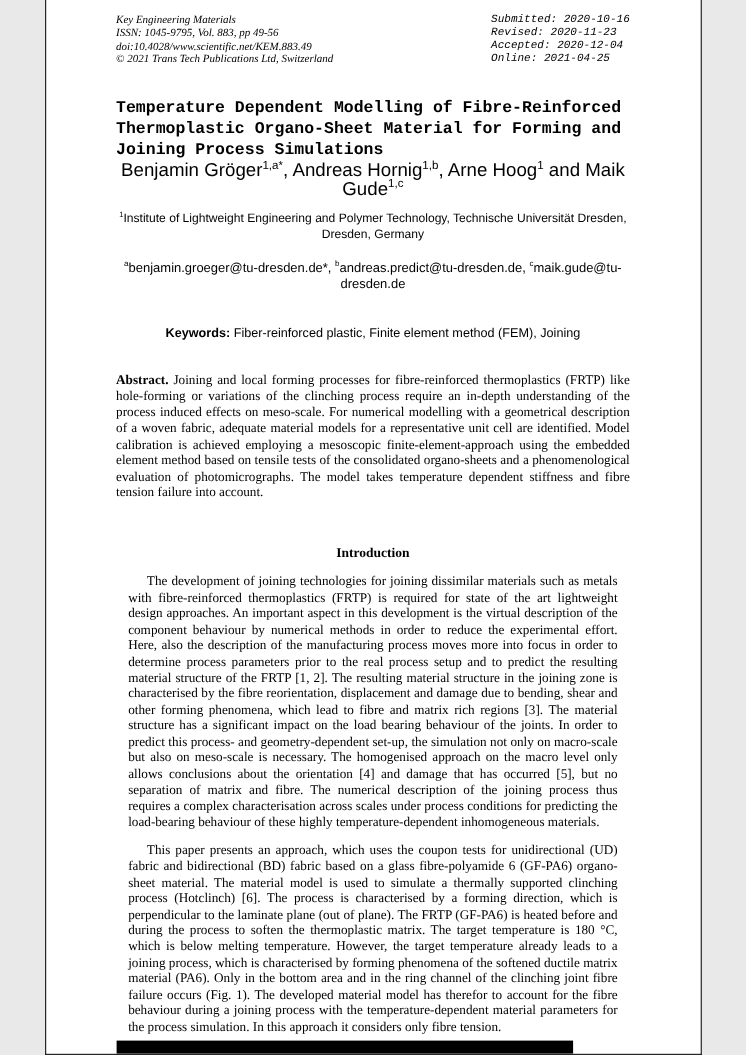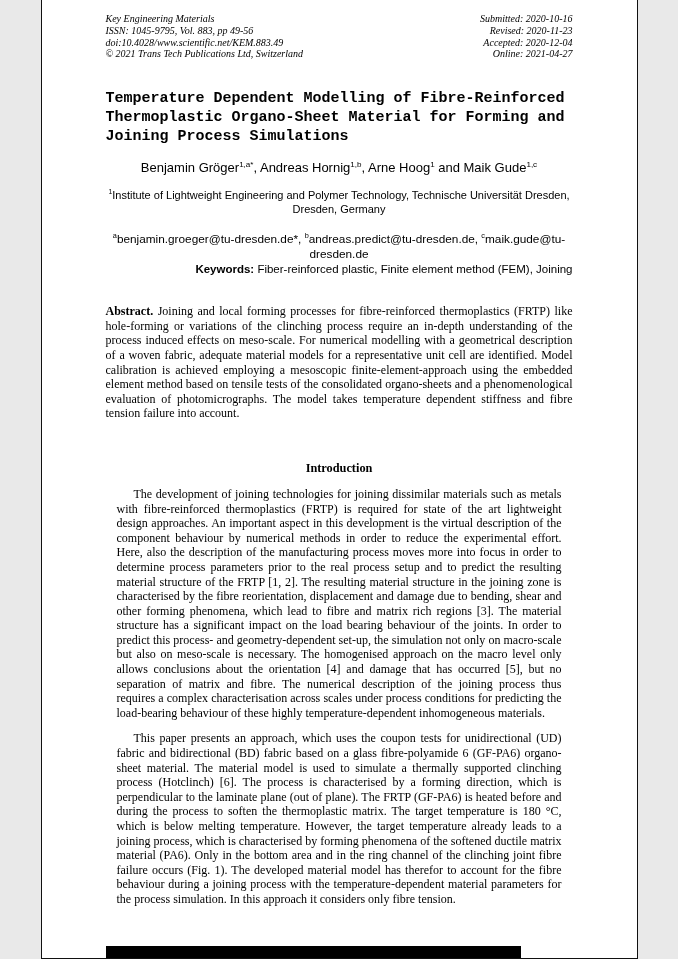--- a/index.html
+++ b/index.html
@@ -24,36 +24,35 @@
   }
   
   .jheader {
     display: flex;
     justify-content: space-between;
     font-style: italic;
     font-size: 10px;
     line-height: 11.8px;
     font-family: "Liberation Serif", serif;
   }
-  .jheader-right { text-align: right; }
+  .jheader-right { text-align: left; font-family: Liberation Mono, monospace; }
   
   .title {
     margin: 29px auto 0 auto;
     text-align: left;
     font-family: Liberation Mono, monospace;
     font-weight: bold;
     font-size: 15px;
     line-height: 19px;
     max-width: 520px;
   }
   .authors {
-    margin-top: 13px;
     text-align: center;
     font-family: "Liberation Sans", sans-serif;
-    font-size: 13px;
+    font-size: 17px;
     line-height: 17px;
   }
   .affiliation {
     margin: 12px auto 0 auto;
     text-align: center;
     font-family: "Liberation Sans", sans-serif;
     font-size: 11px;
     line-height: 14px;
     max-width: 500px;
   }
@@ -64,24 +63,25 @@
     font-size: 11.8px;
     line-height: 15px;
   }
   sup {
     font-size: 0.62em;
     line-height: 0;
     vertical-align: super;
   }
   
   .keywords {
+    margin-top: 30px;
     font-family: "Liberation Sans", sans-serif;
     font-size: 11.5px;
     line-height: 15px;
-    text-align: right;
+    text-align: center;
   }
   .keywords .label { font-weight: bold; }
   
   .abstract {
     margin: 27px 0 0 0;
     font-size: 12px;
     line-height: 14.6px;
     text-align: justify;
   }
   .abstract .label { font-weight: bold; }
@@ -117,21 +117,21 @@
     <div class="jheader-left">
       <div>Key Engineering Materials</div>
       <div>ISSN: 1045-9795, Vol. 883, pp 49-56</div>
       <div>doi:10.4028/www.scientific.net/KEM.883.49</div>
       <div>© 2021 Trans Tech Publications Ltd, Switzerland</div>
     </div>
     <div class="jheader-right">
       <div>Submitted: 2020-10-16</div>
       <div>Revised: 2020-11-23</div>
       <div>Accepted: 2020-12-04</div>
-      <div>Online: 2021-04-27</div>
+      <div>Online: 2021-04-25</div>
     </div>
   </div>
 
   <h1 class="title">Temperature Dependent Modelling of Fibre-Reinforced Thermoplastic Organo-Sheet Material for Forming and Joining Process Simulations</h1>
 
   <div class="authors"><span>Benjamin Gröger</span><sup>1,a*</sup><span>, Andreas Hornig</span><sup>1,b</sup><span>, Arne Hoog</span><sup>1</sup><span> and Maik Gude</span><sup>1,c</sup></div>
 
   <div class="affiliation"><sup>1</sup><span>Institute of Lightweight Engineering and Polymer Technology, Technische Universität Dresden, Dresden, Germany</span></div>
 
   <div class="emails"><sup>a</sup><span>benjamin.groeger@tu-dresden.de*, </span><sup>b</sup><span>andreas.predict@tu-dresden.de, </span><sup>c</sup><span>maik.gude@tu-dresden.de</span></div>

